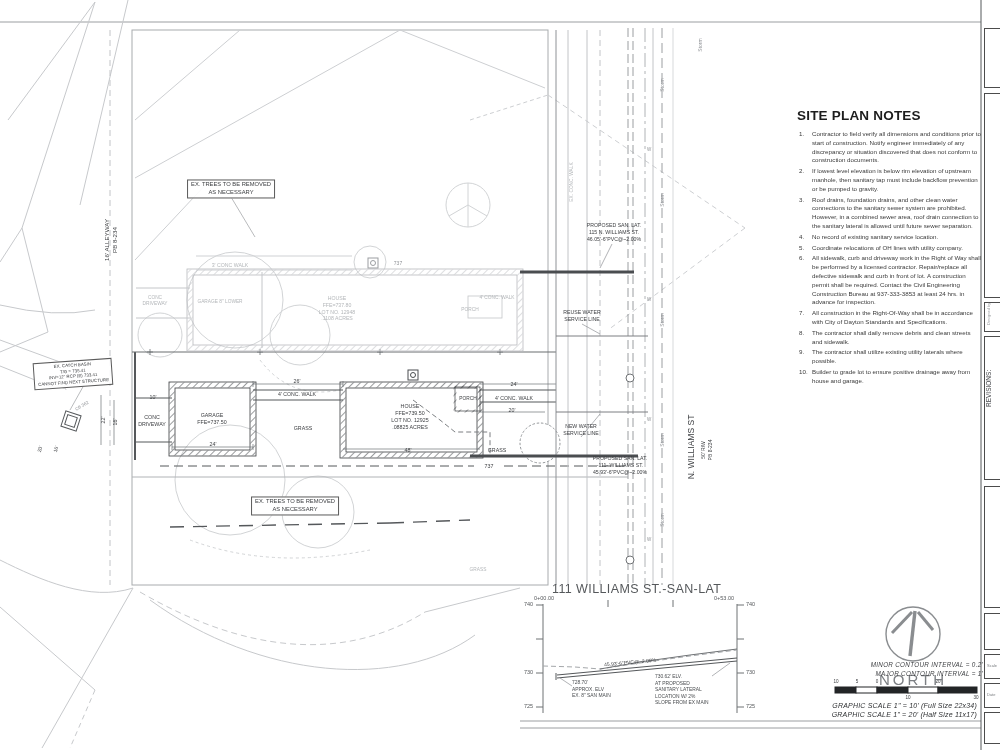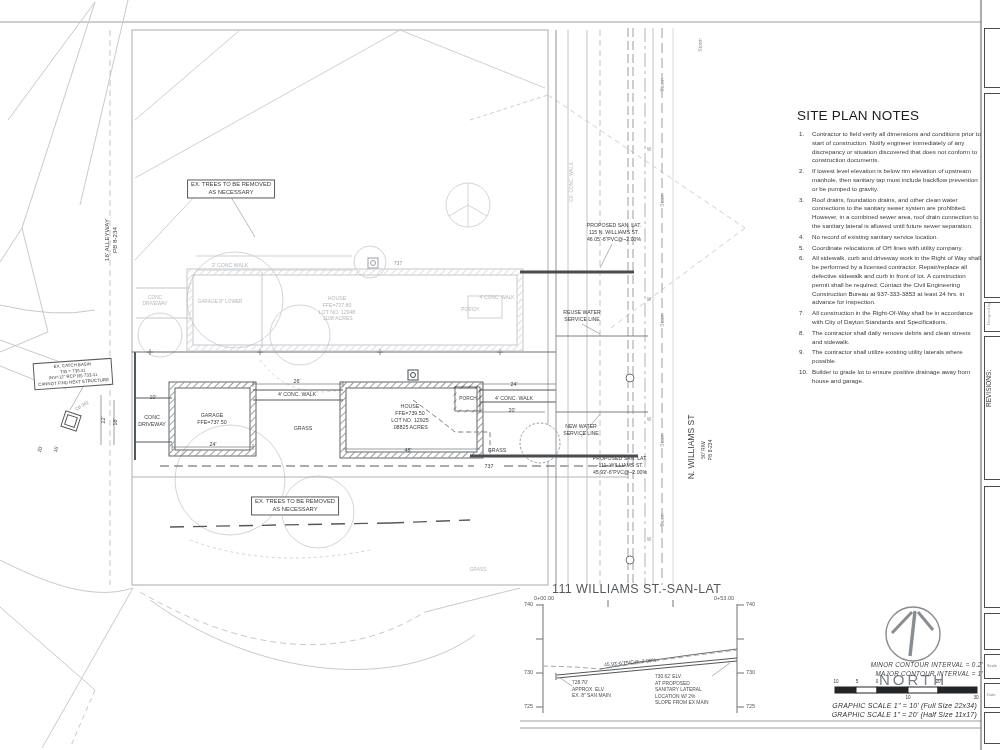--- a/index.html
+++ b/index.html
@@ -8,21 +8,21 @@
   #sheet{position:absolute;inset:0;width:1000px;height:750px}
   svg{position:absolute;left:0;top:0}
   .lbl{position:absolute;white-space:pre-line;text-align:center;line-height:1.3;
     transform:translate(-50%,-50%);pointer-events:auto}
   .dark{color:#3f4144}
   .mid{color:#8f9296}
   .faded{color:#b4b7ba}
   .boxed{border:.5px solid #5a5a5a;background:rgba(255,255,255,.9);padding:1px 3px}
   
   #notes{position:absolute;left:797px;top:108px;width:184px}
-  #notes h1{font-size:13.5px;font-weight:normal;color:#1d1d1d;letter-spacing:.2px;margin-bottom:7px}
+  #notes h1{font-size:13.5px;font-weight:bold;color:#1d1d1d;letter-spacing:.2px;margin-bottom:7px}
   #notes ol{list-style:none;counter-reset:n;font-size:6.2px;color:#3a3a3a;line-height:1.42}
   #notes ol li{counter-increment:n;position:relative;padding-left:15px;margin-bottom:2px}
   #notes ol li::before{content:counter(n) ".";position:absolute;left:2px}
   
   .pf{position:absolute;color:#55585b}
   .pf.small{font-size:5.5px}
   .note{position:absolute;font-size:4.9px;color:#4a4d50;white-space:pre-line;line-height:1.35;text-align:left}
   #profile-title{position:absolute;left:552px;top:582px;width:172px;
     font-size:12.5px;color:#55585b;letter-spacing:.4px}
   

